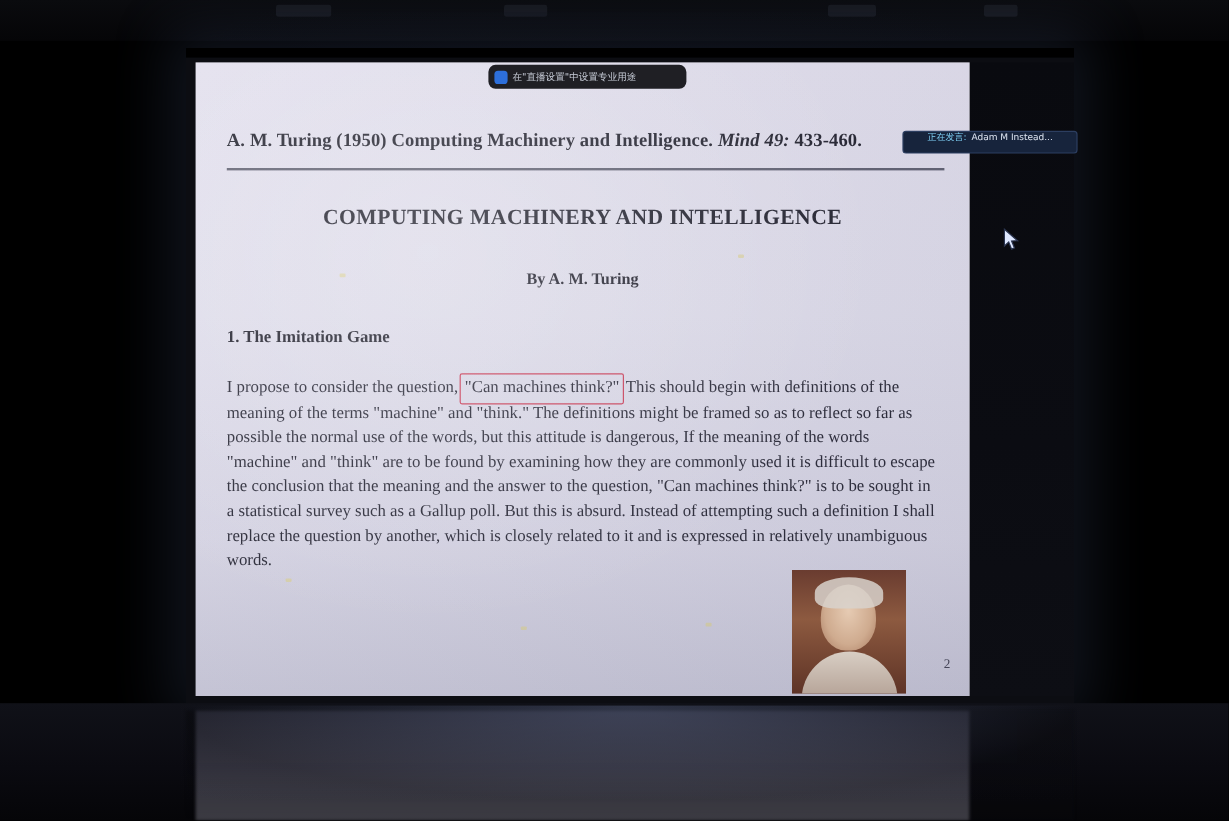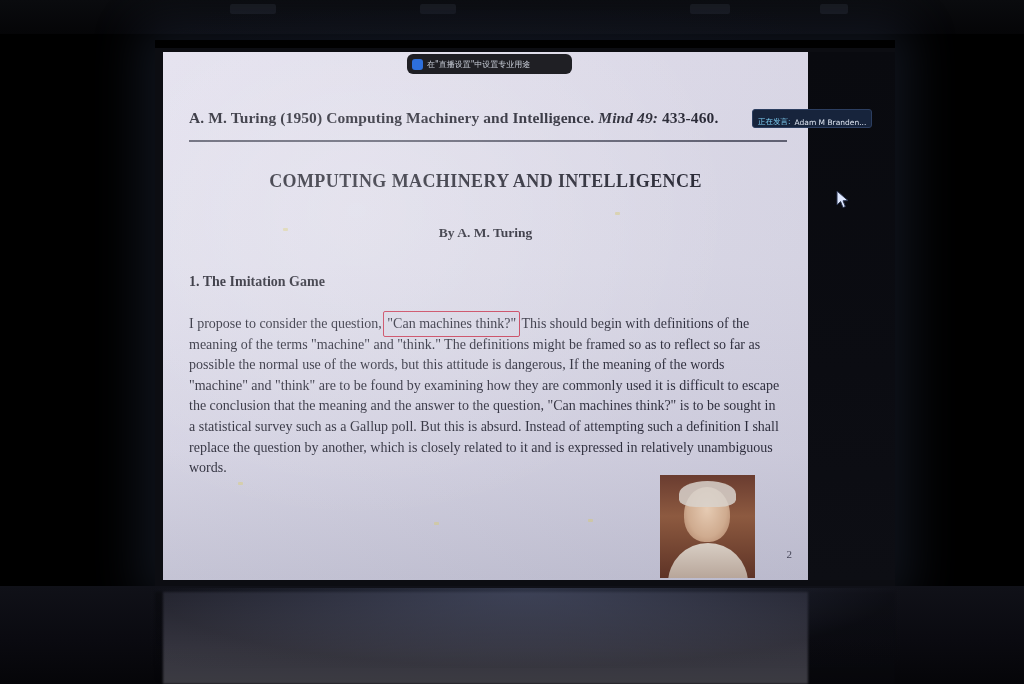--- a/index.html
+++ b/index.html
@@ -120,22 +120,22 @@
   }
   .speaker-badge {
     position: absolute;
     left: 597px;
     top: 69px;
     height: 17px;
     background: #17243c;
     border: 1px solid #2c3e60;
     border-radius: 3px;
     display: flex;
-    align-items: flex-end;
-    padding: 0 5px;
+    align-items: flex-start;
+    padding: 0 20px;
     gap: 4px;
     z-index: 7;
   }
   .speaker-badge .sb-label {
     color: #7fd0f5;
     font-family: "DejaVu Sans", sans-serif;
     font-size: 7.5px;
     white-space: nowrap;
   }
   .speaker-badge .sb-name {
@@ -354,21 +354,21 @@
   <div id="screen">
     <div id="screen-top-edge"></div>
 
     <div class="zoom-toolbar">
       <span class="dot"></span>
       <span class="tb-text">在"直播设置"中设置专业用途</span>
     </div>
 
     <div class="speaker-badge">
       <span class="sb-label">正在发言:</span>
-      <span class="sb-name">Adam M Branden...</span>
+      <span class="sb-name">Adam M Instead...</span>
     </div>
 
     <div id="screen-right-dark"></div>
 
     <div id="slide">
       <div class="slide-header">
         <span>A. M. Turing (1950) Computing Machinery and Intelligence. </span><span class="italic">Mind 49:</span><span> 433-460.</span>
       </div>
       <div class="header-rule"></div>
 

